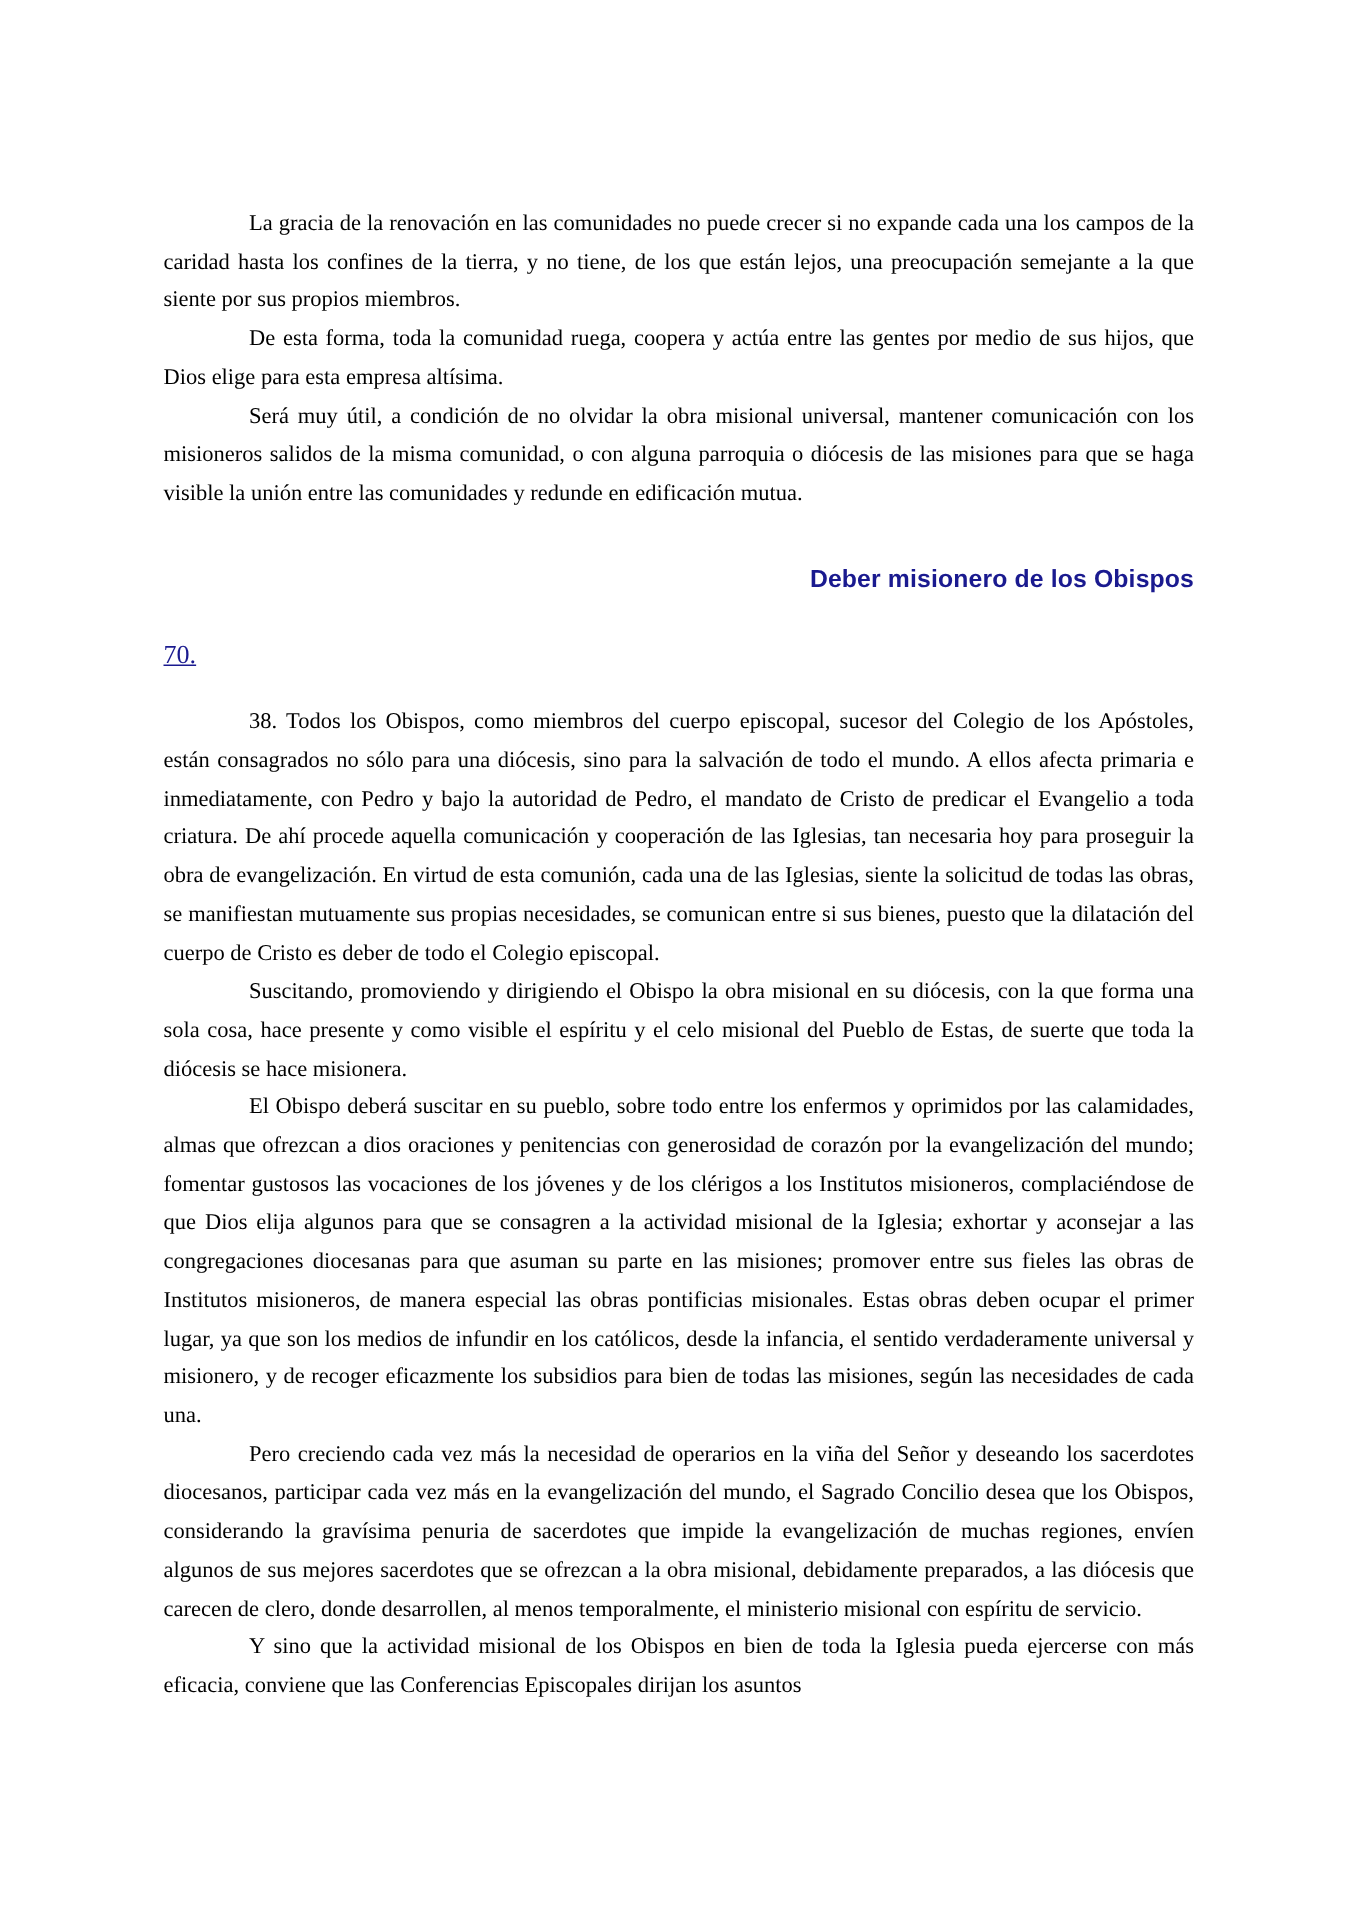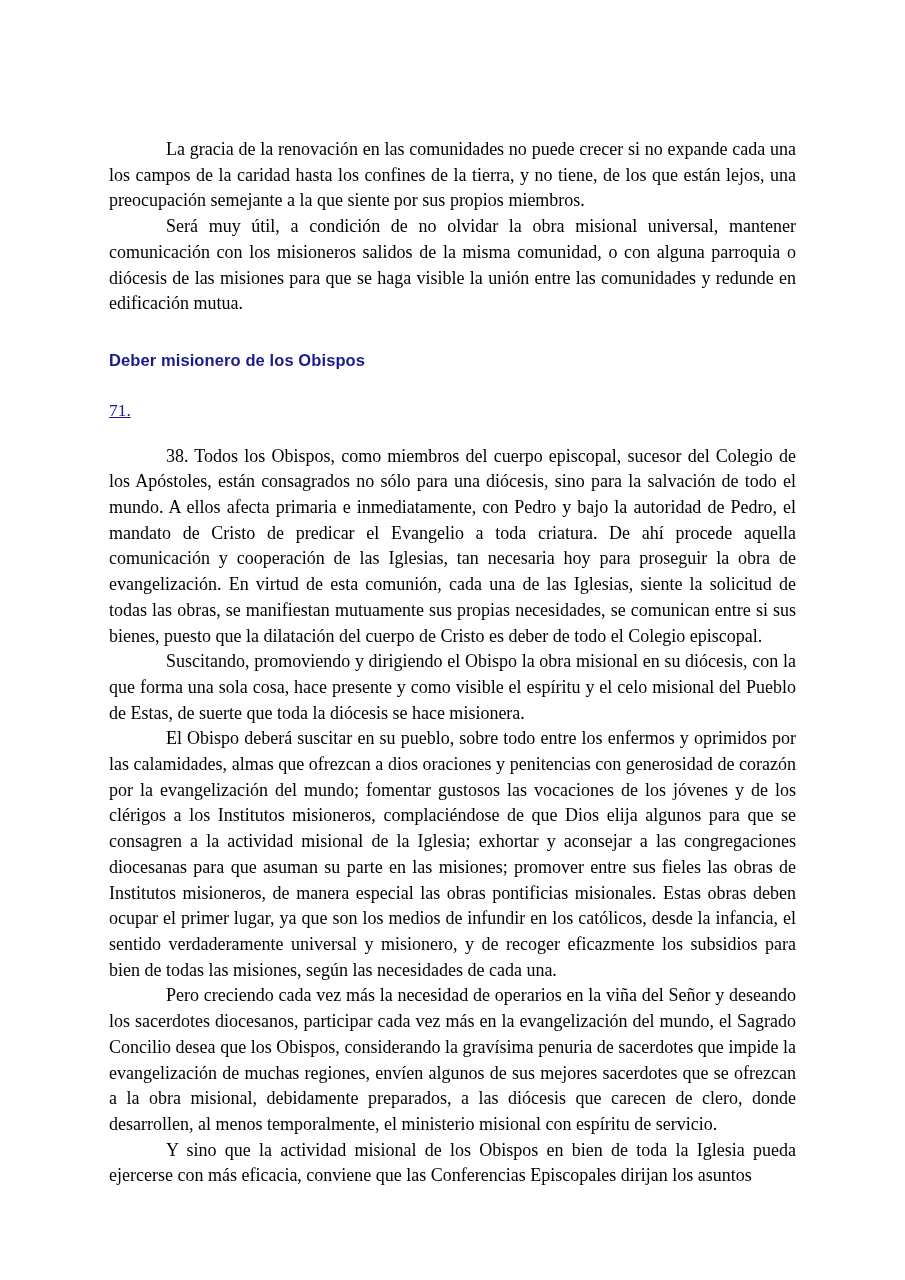--- a/index.html
+++ b/index.html
@@ -22,38 +22,38 @@
     box-sizing: border-box;
   }
   .content {
     position: absolute;
     left: 109px;
     top: 137px;
     width: 687px;
   }
   p.body-par {
     margin: 0;
-    font-size: 18px;
+    font-size: 15px;
     line-height: 25.7px;
     text-align: justify;
     text-indent: 57px;
     font-family: "Liberation Serif", "DejaVu Serif", serif;
     color: #000000;
     hyphens: none;
     word-spacing: 0px;
   }
   h2.section-heading {
     margin: 0;
     font-family: "Liberation Sans", "DejaVu Sans", sans-serif;
     font-size: 16.5px;
     font-weight: bold;
     color: #1a1a8f;
     letter-spacing: 0.1px;
     line-height: 20px;
-    text-align: left;
+    text-align: right;
   }
   .heading-block {
     margin-top: 33px;
     margin-bottom: 0;
   }
   .anchor-block {
     margin-top: 28px;
     margin-bottom: 20px;
   }
   a.section-anchor {
@@ -65,29 +65,30 @@
   }
 </style>
 </head>
 <body>
 
 <div class="page">
   <div class="content">
 
     <p class="body-par">La gracia de la renovación en las comunidades no puede crecer si no expande cada una los campos de la caridad hasta los confines de la tierra, y no tiene, de los que están lejos, una preocupación semejante a la que siente por sus propios miembros.</p>
 
+    <p class="body-par">De esta forma, toda la comunidad ruega, coopera y actúa entre las gentes por medio de sus hijos, que Dios elige para esta empresa altísima.</p>
 
     <p class="body-par">Será muy útil, a condición de no olvidar la obra misional universal, mantener comunicación con los misioneros salidos de la misma comunidad, o con alguna parroquia o diócesis de las misiones para que se haga visible la unión entre las comunidades y redunde en edificación mutua.</p>
 
     <div class="heading-block">
       <h2 class="section-heading">Deber misionero de los Obispos</h2>
     </div>
 
     <div class="anchor-block">
-      <a class="section-anchor" href="#">71.</a>
+      <a class="section-anchor" href="#">70.</a>
     </div>
 
     <p class="body-par">38. Todos los Obispos, como miembros del cuerpo episcopal, sucesor del Colegio de los Apóstoles, están consagrados no sólo para una diócesis, sino para la salvación de todo el mundo. A ellos afecta primaria e inmediatamente, con Pedro y bajo la autoridad de Pedro, el mandato de Cristo de predicar el Evangelio a toda criatura. De ahí procede aquella comunicación y cooperación de las Iglesias, tan necesaria hoy para proseguir la obra de evangelización. En virtud de esta comunión, cada una de las Iglesias, siente la solicitud de todas las obras, se manifiestan mutuamente sus propias necesidades, se comunican entre si sus bienes, puesto que la dilatación del cuerpo de Cristo es deber de todo el Colegio episcopal.</p>
 
     <p class="body-par">Suscitando, promoviendo y dirigiendo el Obispo la obra misional en su diócesis, con la que forma una sola cosa, hace presente y como visible el espíritu y el celo misional del Pueblo de Estas, de suerte que toda la diócesis se hace misionera.</p>
 
     <p class="body-par">El Obispo deberá suscitar en su pueblo, sobre todo entre los enfermos y oprimidos por las calamidades, almas que ofrezcan a dios oraciones y penitencias con generosidad de corazón por la evangelización del mundo; fomentar gustosos las vocaciones de los jóvenes y de los clérigos a los Institutos misioneros, complaciéndose de que Dios elija algunos para que se consagren a la actividad misional de la Iglesia; exhortar y aconsejar a las congregaciones diocesanas para que asuman su parte en las misiones; promover entre sus fieles las obras de Institutos misioneros, de manera especial las obras pontificias misionales. Estas obras deben ocupar el primer lugar, ya que son los medios de infundir en los católicos, desde la infancia, el sentido verdaderamente universal y misionero, y de recoger eficazmente los subsidios para bien de todas las misiones, según las necesidades de cada una.</p>
 
     <p class="body-par">Pero creciendo cada vez más la necesidad de operarios en la viña del Señor y deseando los sacerdotes diocesanos, participar cada vez más en la evangelización del mundo, el Sagrado Concilio desea que los Obispos, considerando la gravísima penuria de sacerdotes que impide la evangelización de muchas regiones, envíen algunos de sus mejores sacerdotes que se ofrezcan a la obra misional, debidamente preparados, a las diócesis que carecen de clero, donde desarrollen, al menos temporalmente, el ministerio misional con espíritu de servicio.</p>
 

